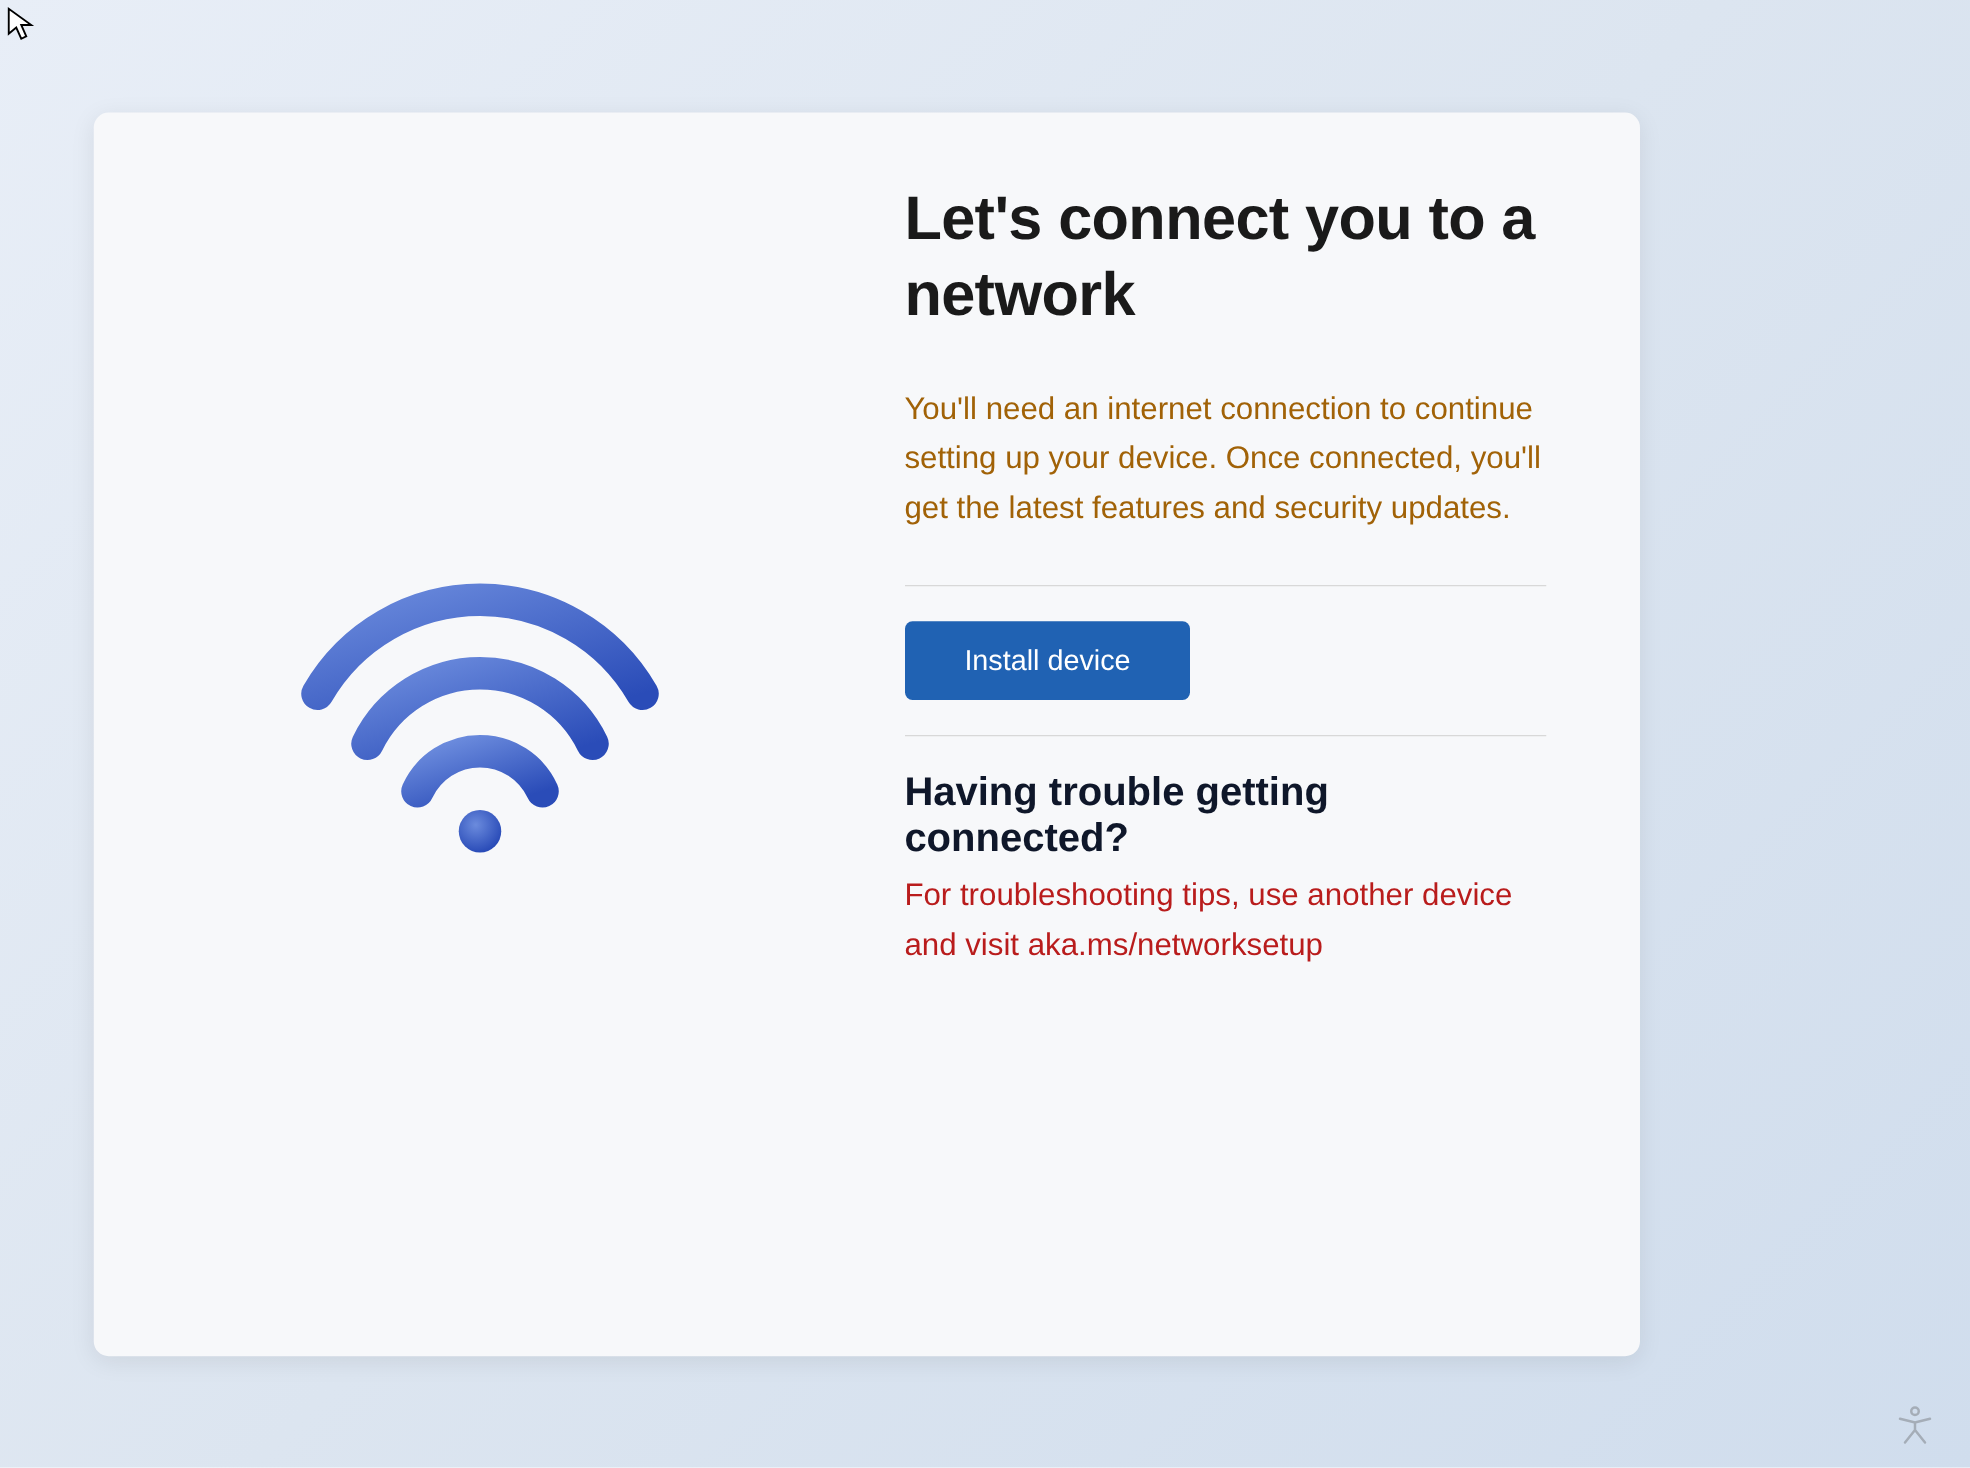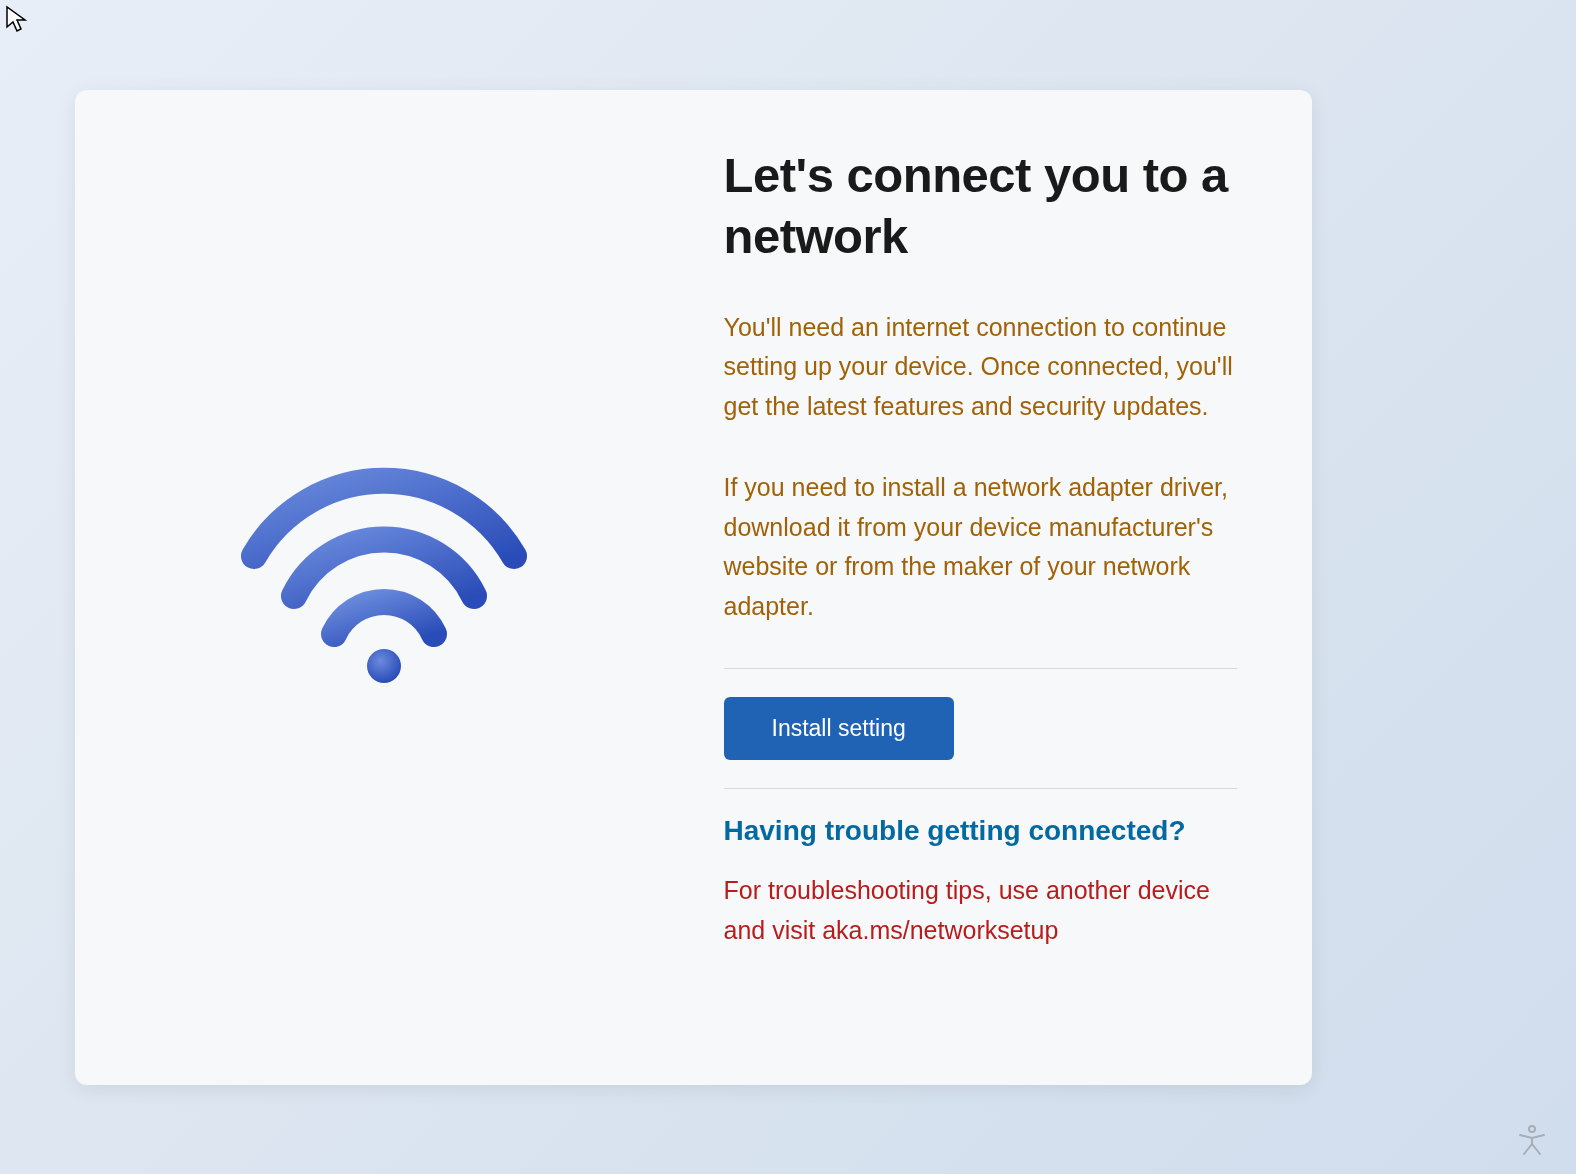--- a/index.html
+++ b/index.html
@@ -90,24 +90,24 @@
       font-weight: 400;
       cursor: pointer;
       font-family: inherit;
     }
     
     .trouble-section {
       padding-top: 26px;
     }
     
     .trouble-title {
-      font-size: 28px;
+      font-size: 32px;
       font-weight: 700;
-      color: #0369a1;
-      margin-bottom: 24px;
+      color: #0f172a;
+      margin-bottom: 8px;
     }
     
     .trouble-desc {
       font-size: 25px;
       color: #b91c1c;
       line-height: 1.58;
     }
     
     .accessibility-icon {
       position: absolute;
@@ -148,26 +148,25 @@
         <circle cx="150" cy="200" r="17" fill="url(#dg)"></circle>
       </svg>
     </div>
   </div>
 
   <div class="right-panel">
     <h1 class="title">Let's connect you to a network</h1>
 
     <p class="desc">You'll need an internet connection to continue setting up your device. Once connected, you'll get the latest features and security updates.</p>
 
-    <p class="desc">If you need to install a network adapter driver, download it from your device manufacturer's website or from the maker of your network adapter.</p>
 
     <div class="divider"></div>
 
     <div class="button-section">
-      <button class="install-btn">Install setting</button>
+      <button class="install-btn">Install device</button>
     </div>
 
     <div class="divider"></div>
 
     <div class="trouble-section">
       <div class="trouble-title">Having trouble getting connected?</div>
       <div class="trouble-desc">For troubleshooting tips, use another device and visit aka.ms/networksetup</div>
     </div>
   </div>
 </div>

